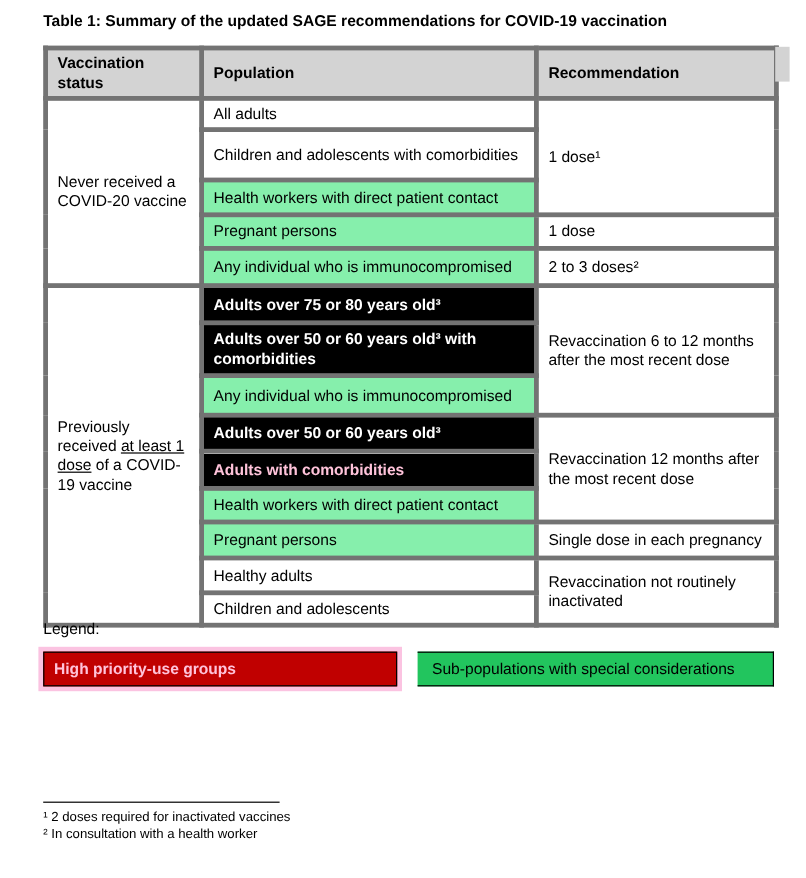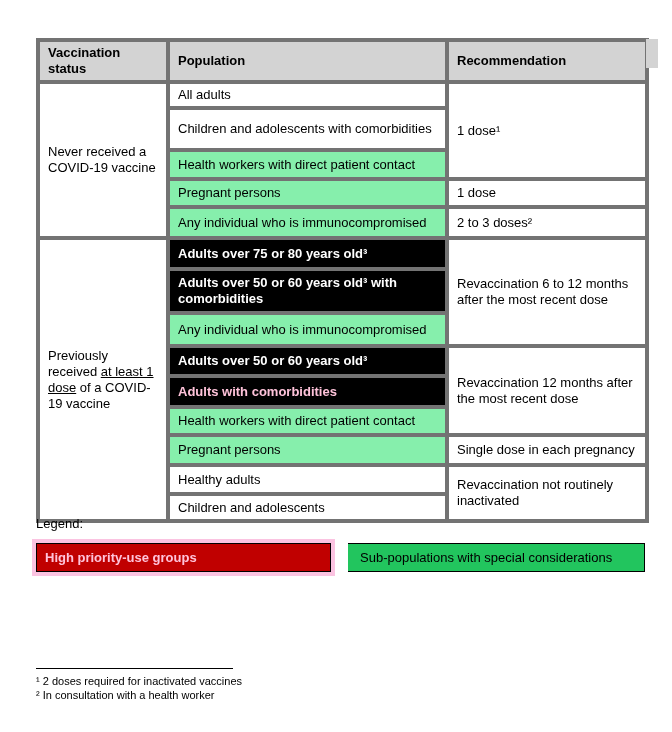--- a/index.html
+++ b/index.html
@@ -118,35 +118,36 @@
     top: 674px;
     font-size: 11px;
     line-height: 14px;
   }
 </style>
 </head>
 <body>
 
 <div class="page">
 
+  <div class="title">Table 1: Summary of the updated SAGE recommendations for COVID-19 vaccination</div>
 
   <table class="sage">
     <colgroup>
       <col style="width:130px">
       <col style="width:279px">
       <col style="width:200px">
     </colgroup>
     <tbody>
         <tr style="height:30px">
       <th>Vaccination status</th>
       <th>Population</th>
       <th>Recommendation</th>
     </tr>
     <tr style="height:22px">
-      <td rowspan="5">Never received a COVID-19 vaccine</td>
+      <td rowspan="5">Never received a COVID-20 vaccine</td>
       <td>All adults</td>
       <td rowspan="3" class="rec">1 dose¹</td>
     </tr>
     <tr style="height:42px">
       <td>Children and adolescents with comorbidities</td>
     </tr>
     <tr style="height:29px">
       <td class="cream">Health workers with direct patient contact</td>
     </tr>
     <tr style="height:28px">

